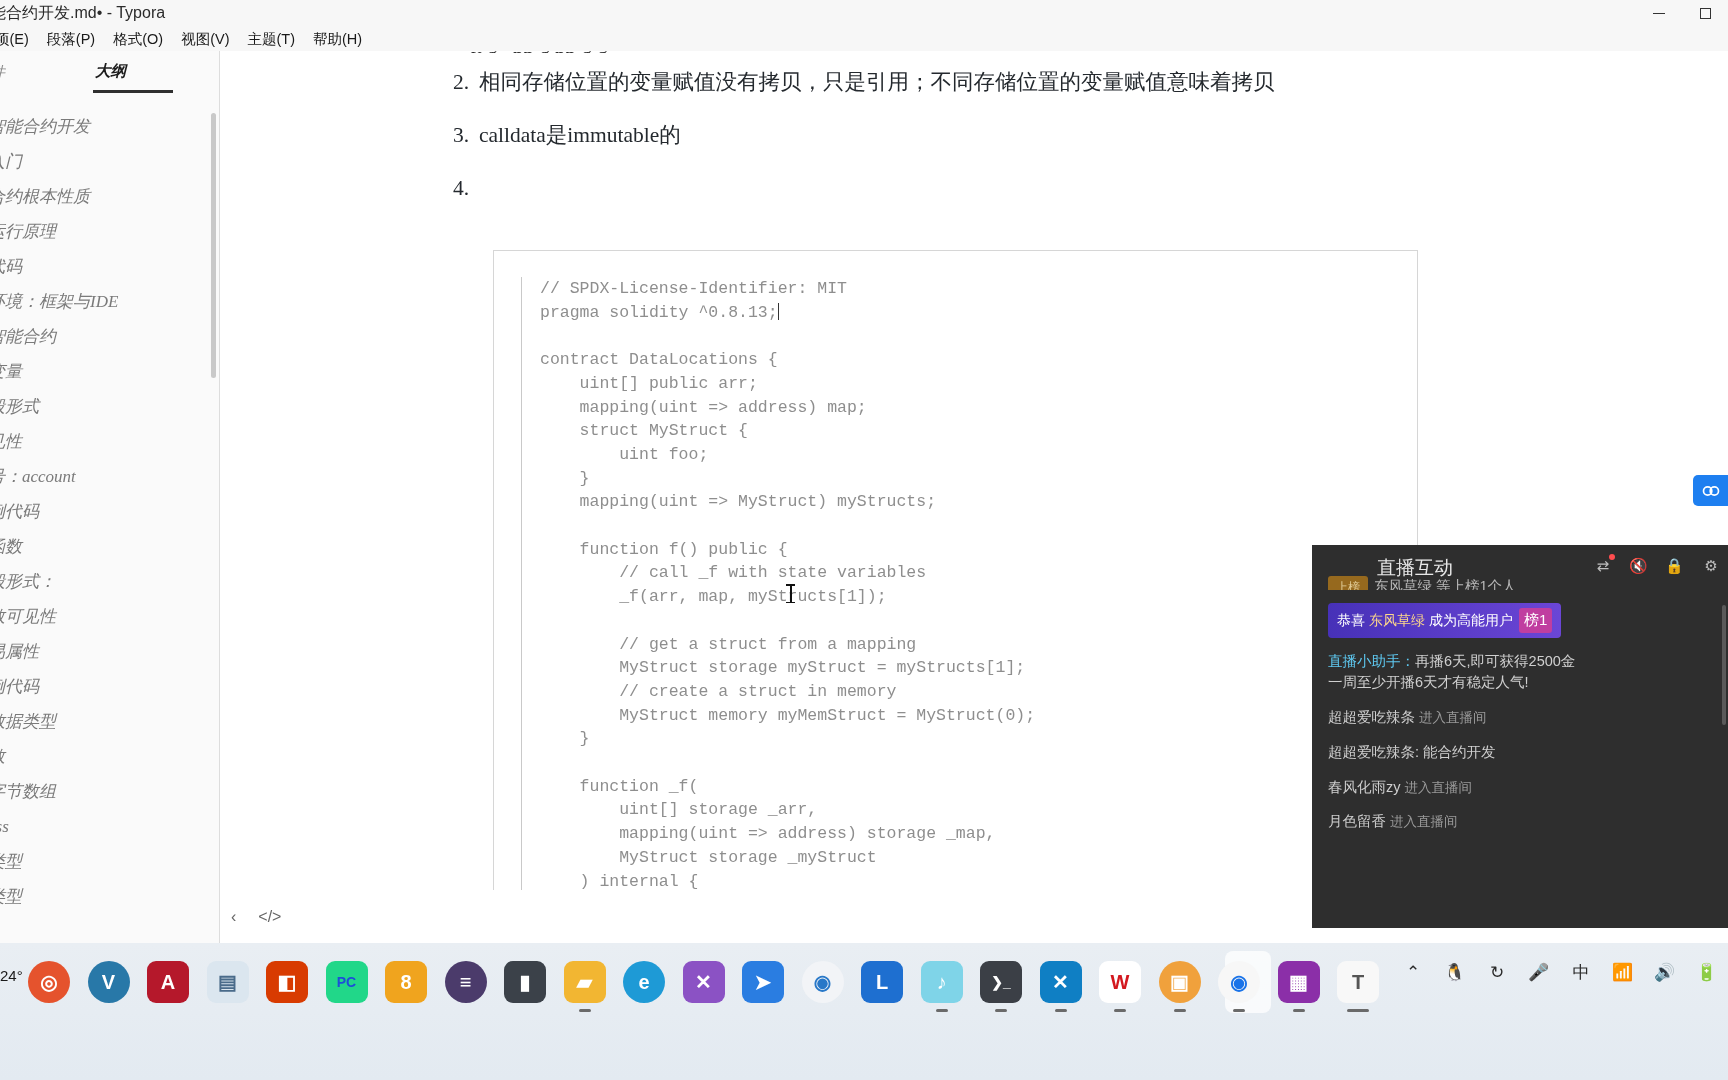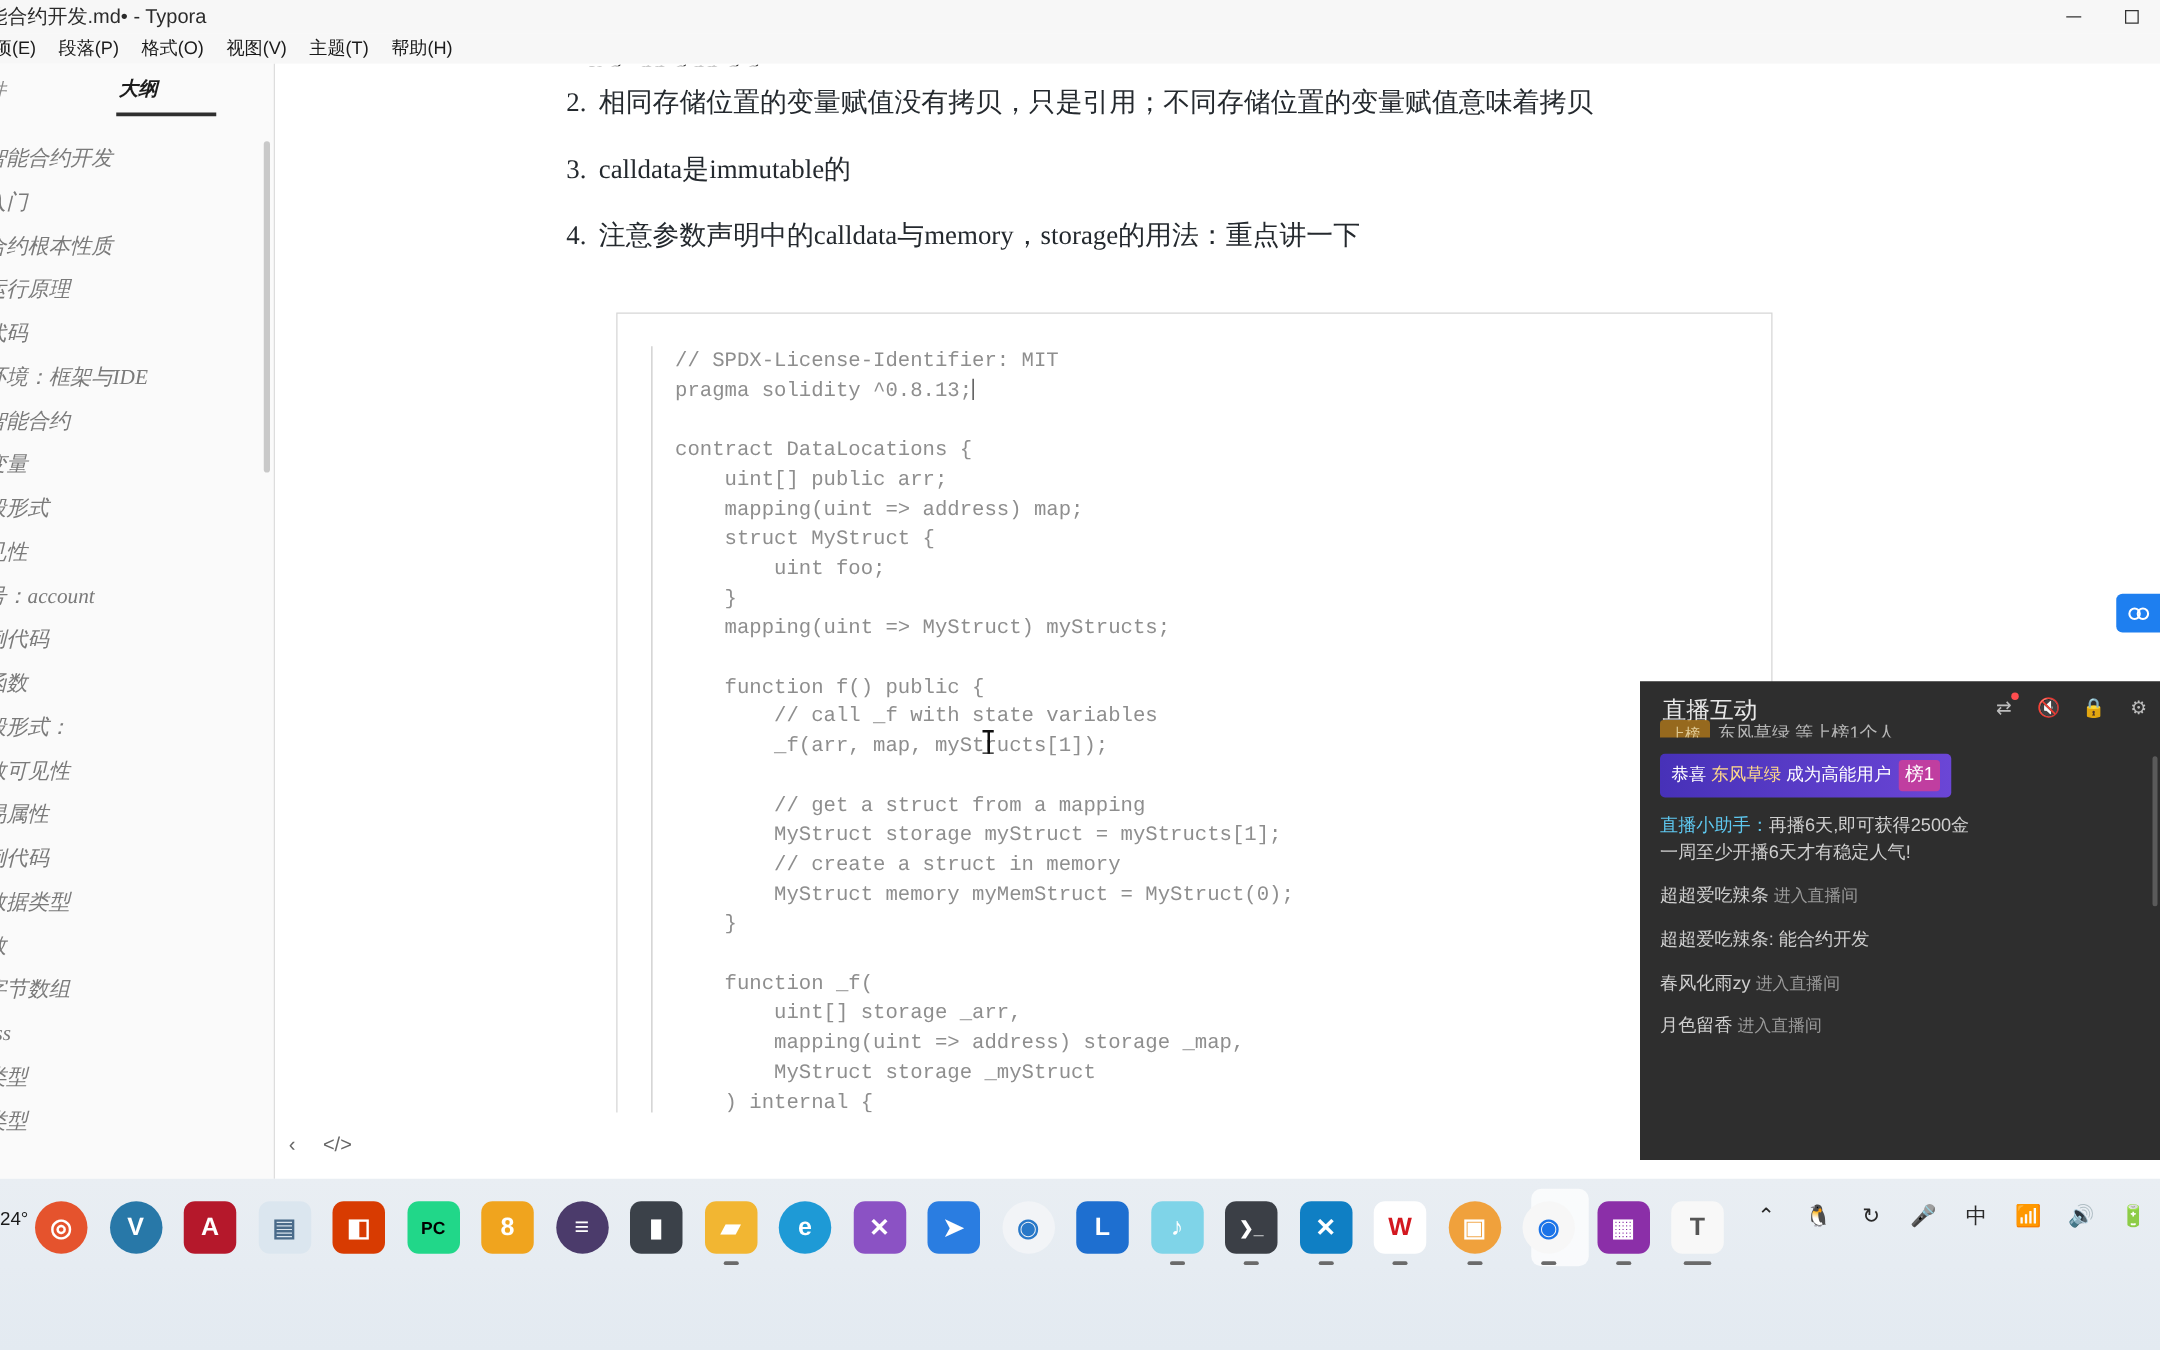--- a/index.html
+++ b/index.html
@@ -145,20 +145,21 @@
 
   
   .chat {
     position: absolute; left: 1312px; top: 545px;
     width: 416px; height: 383px;
     background: #2e2e2e; color: #ddd; overflow: hidden;
   }
   .chat-header {
     position: relative; height: 45px; display: flex; align-items: center;
     padding: 0 12px 0 18px;
+    margin-left: 47px;
   }
   .chat-title { font-size: 19px; color: #e8e8e8; font-weight: 500; }
   .chat-head-icons {
     position: absolute; right: 8px; top: 12px;
     display: flex; align-items: center; gap: 18px;
   }
   .chat-ico { position: relative; width: 18px; height: 18px; color:#bdbdbd; font-size: 15px;
               display:flex; align-items:center; justify-content:center; }
   .red-dot { position:absolute; right:-3px; top:-3px; width:6px; height:6px;
              border-radius:50%; background:#ff4d4f; }
@@ -290,21 +291,20 @@
           <div class="oitem">
             <span class="onum">2.</span>
             <span>相同存储位置的变量赋值没有拷贝，只是引用；不同存储位置的变量赋值意味着拷贝</span>
           </div>
           <div class="oitem">
             <span class="onum">3.</span>
             <span>calldata是immutable的</span>
           </div>
           <div class="oitem">
             <span class="onum">4.</span>
-            <span>注意参数声明中的calldata与memory，storage的用法：重点讲一下</span>
           </div>
         </div>
 
       <div class="codeblock">
         <div class="codeinner" id="code-content"><div>// SPDX-License-Identifier: MIT</div><div>pragma solidity ^0.8.13;<span class="caret"></span></div><div>&nbsp;</div><div>contract DataLocations {</div><div>    uint[] public arr;</div><div>    mapping(uint =&gt; address) map;</div><div>    struct MyStruct {</div><div>        uint foo;</div><div>    }</div><div>    mapping(uint =&gt; MyStruct) myStructs;</div><div>&nbsp;</div><div>    function f() public {</div><div>        // call _f with state variables</div><div>        _f(arr, map, myStructs[1]);</div><div>&nbsp;</div><div>        // get a struct from a mapping</div><div>        MyStruct storage myStruct = myStructs[1];</div><div>        // create a struct in memory</div><div>        MyStruct memory myMemStruct = MyStruct(0);</div><div>    }</div><div>&nbsp;</div><div>    function _f(</div><div>        uint[] storage _arr,</div><div>        mapping(uint =&gt; address) storage _map,</div><div>        MyStruct storage _myStruct</div><div>    ) internal {</div></div>
       </div>
 
       <div class="mouse-ibeam">
           <span></span>
         </div>
@@ -349,21 +349,21 @@
     <div class="weather">
       <span>24°</span>
     </div>
     <div class="active-card"></div>
     <div class="tb-icons" id="tb-icons">
         <div class="tbi" style="background: rgb(229, 83, 45); color: rgb(255, 255, 255); border-radius: 50%; font-size: 20px;">◎</div>
         <div class="tbi" style="background: rgb(40, 120, 168); color: rgb(255, 255, 255); border-radius: 50%; font-size: 20px;">V</div>
         <div class="tbi" style="background: rgb(181, 24, 43); color: rgb(255, 255, 255); border-radius: 9px; font-size: 20px;">A</div>
         <div class="tbi" style="background: rgb(219, 230, 239); color: rgb(74, 107, 138); border-radius: 9px; font-size: 20px;">▤</div>
         <div class="tbi" style="background: rgb(216, 59, 1); color: rgb(255, 255, 255); border-radius: 9px; font-size: 20px;">◧</div>
-        <div class="tbi" style="background: rgb(33, 215, 137); color: #000000; border-radius: 9px; font-size: 14px;">PC</div>
+        <div class="tbi" style="background: rgb(33, 215, 137); color: #1d4ed8; border-radius: 9px; font-size: 14px;">PC</div>
         <div class="tbi" style="background: rgb(240, 164, 30); color: rgb(255, 255, 255); border-radius: 9px; font-size: 20px;">8</div>
         <div class="tbi" style="background: rgb(75, 59, 107); color: rgb(255, 255, 255); border-radius: 50%; font-size: 20px;">≡</div>
         <div class="tbi" style="background: rgb(59, 65, 73); color: rgb(255, 255, 255); border-radius: 9px; font-size: 20px;">▮</div>
         <div class="tbi" style="background: rgb(242, 182, 50); color: rgb(255, 255, 255); border-radius: 9px; font-size: 20px;">▰<span class="dotind"></span></div>
         <div class="tbi" style="background: rgb(30, 154, 214); color: rgb(255, 255, 255); border-radius: 50%; font-size: 20px;">e</div>
         <div class="tbi" style="background: rgb(139, 82, 196); color: rgb(255, 255, 255); border-radius: 9px; font-size: 20px;">✕</div>
         <div class="tbi" style="background: rgb(42, 125, 225); color: rgb(255, 255, 255); border-radius: 9px; font-size: 20px;">➤</div>
         <div class="tbi" style="background: rgb(242, 244, 247); color: rgb(40, 120, 200); border-radius: 50%; font-size: 20px;">◉</div>
         <div class="tbi" style="background: rgb(30, 111, 208); color: rgb(255, 255, 255); border-radius: 9px; font-size: 20px;">L</div>
         <div class="tbi" style="background: rgb(127, 212, 232); color: rgb(255, 255, 255); border-radius: 9px; font-size: 20px;">♪<span class="dotind"></span></div>

